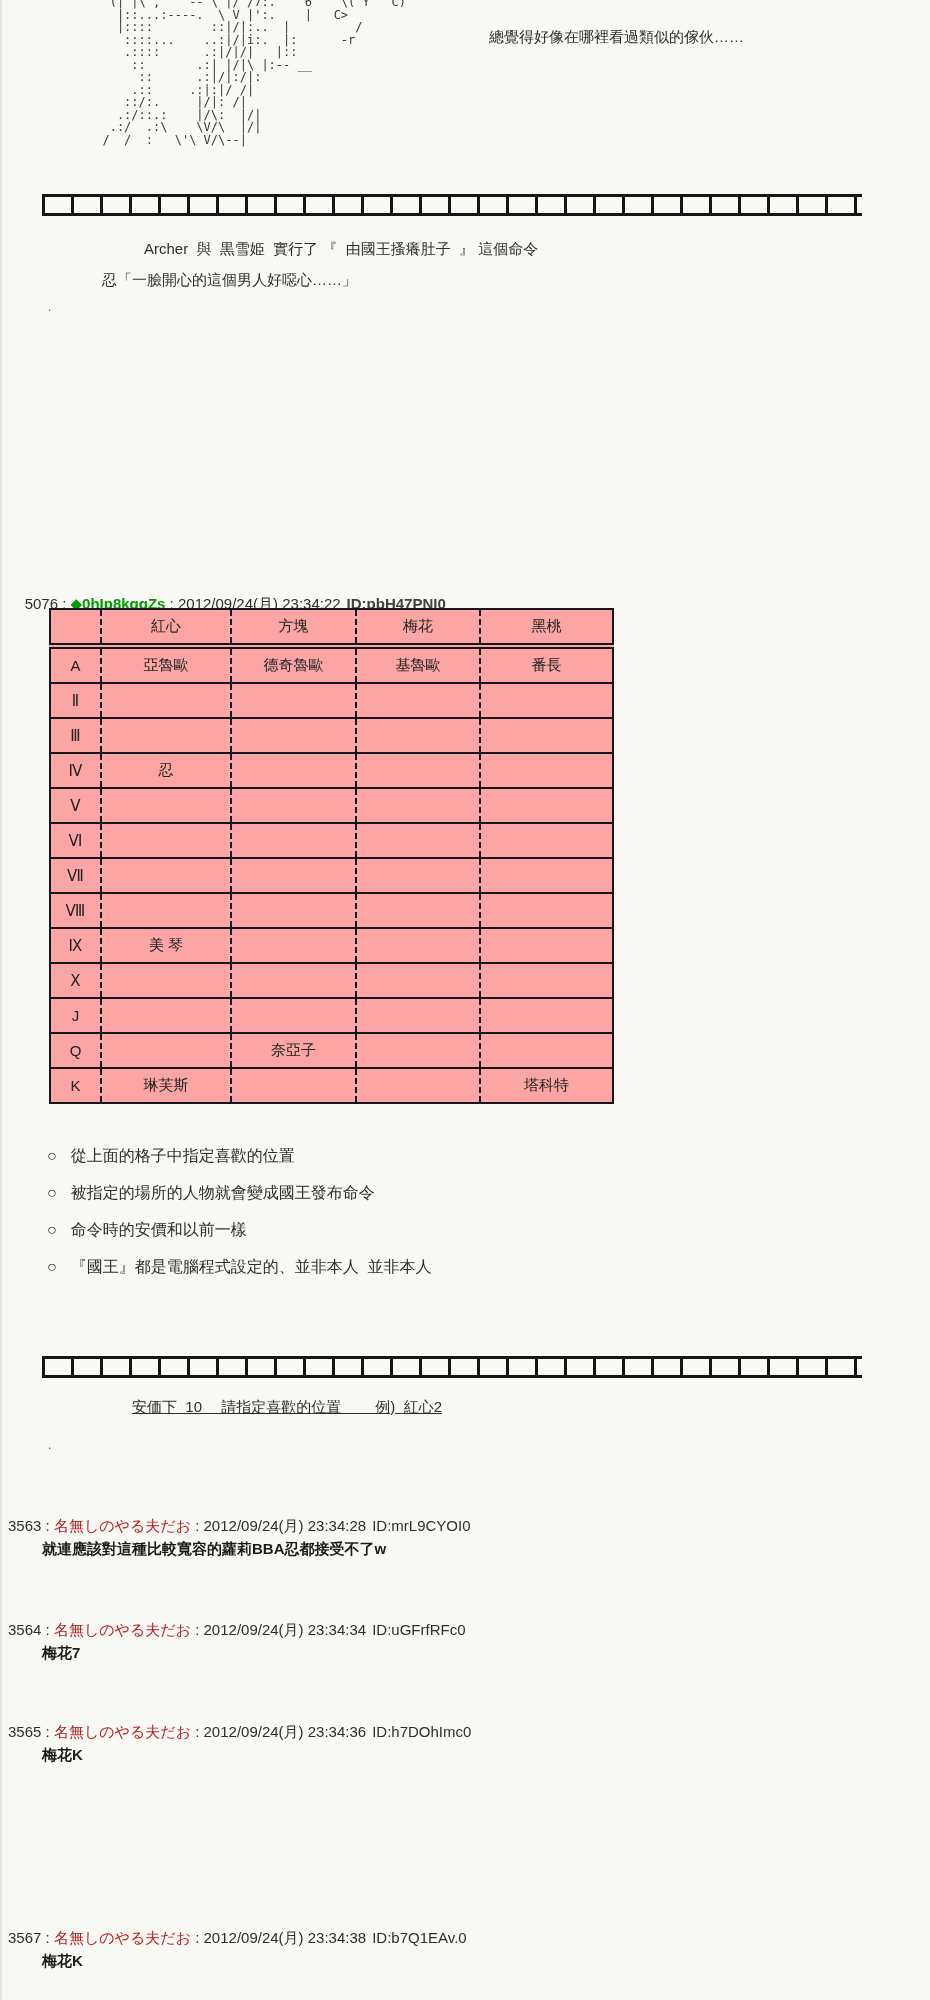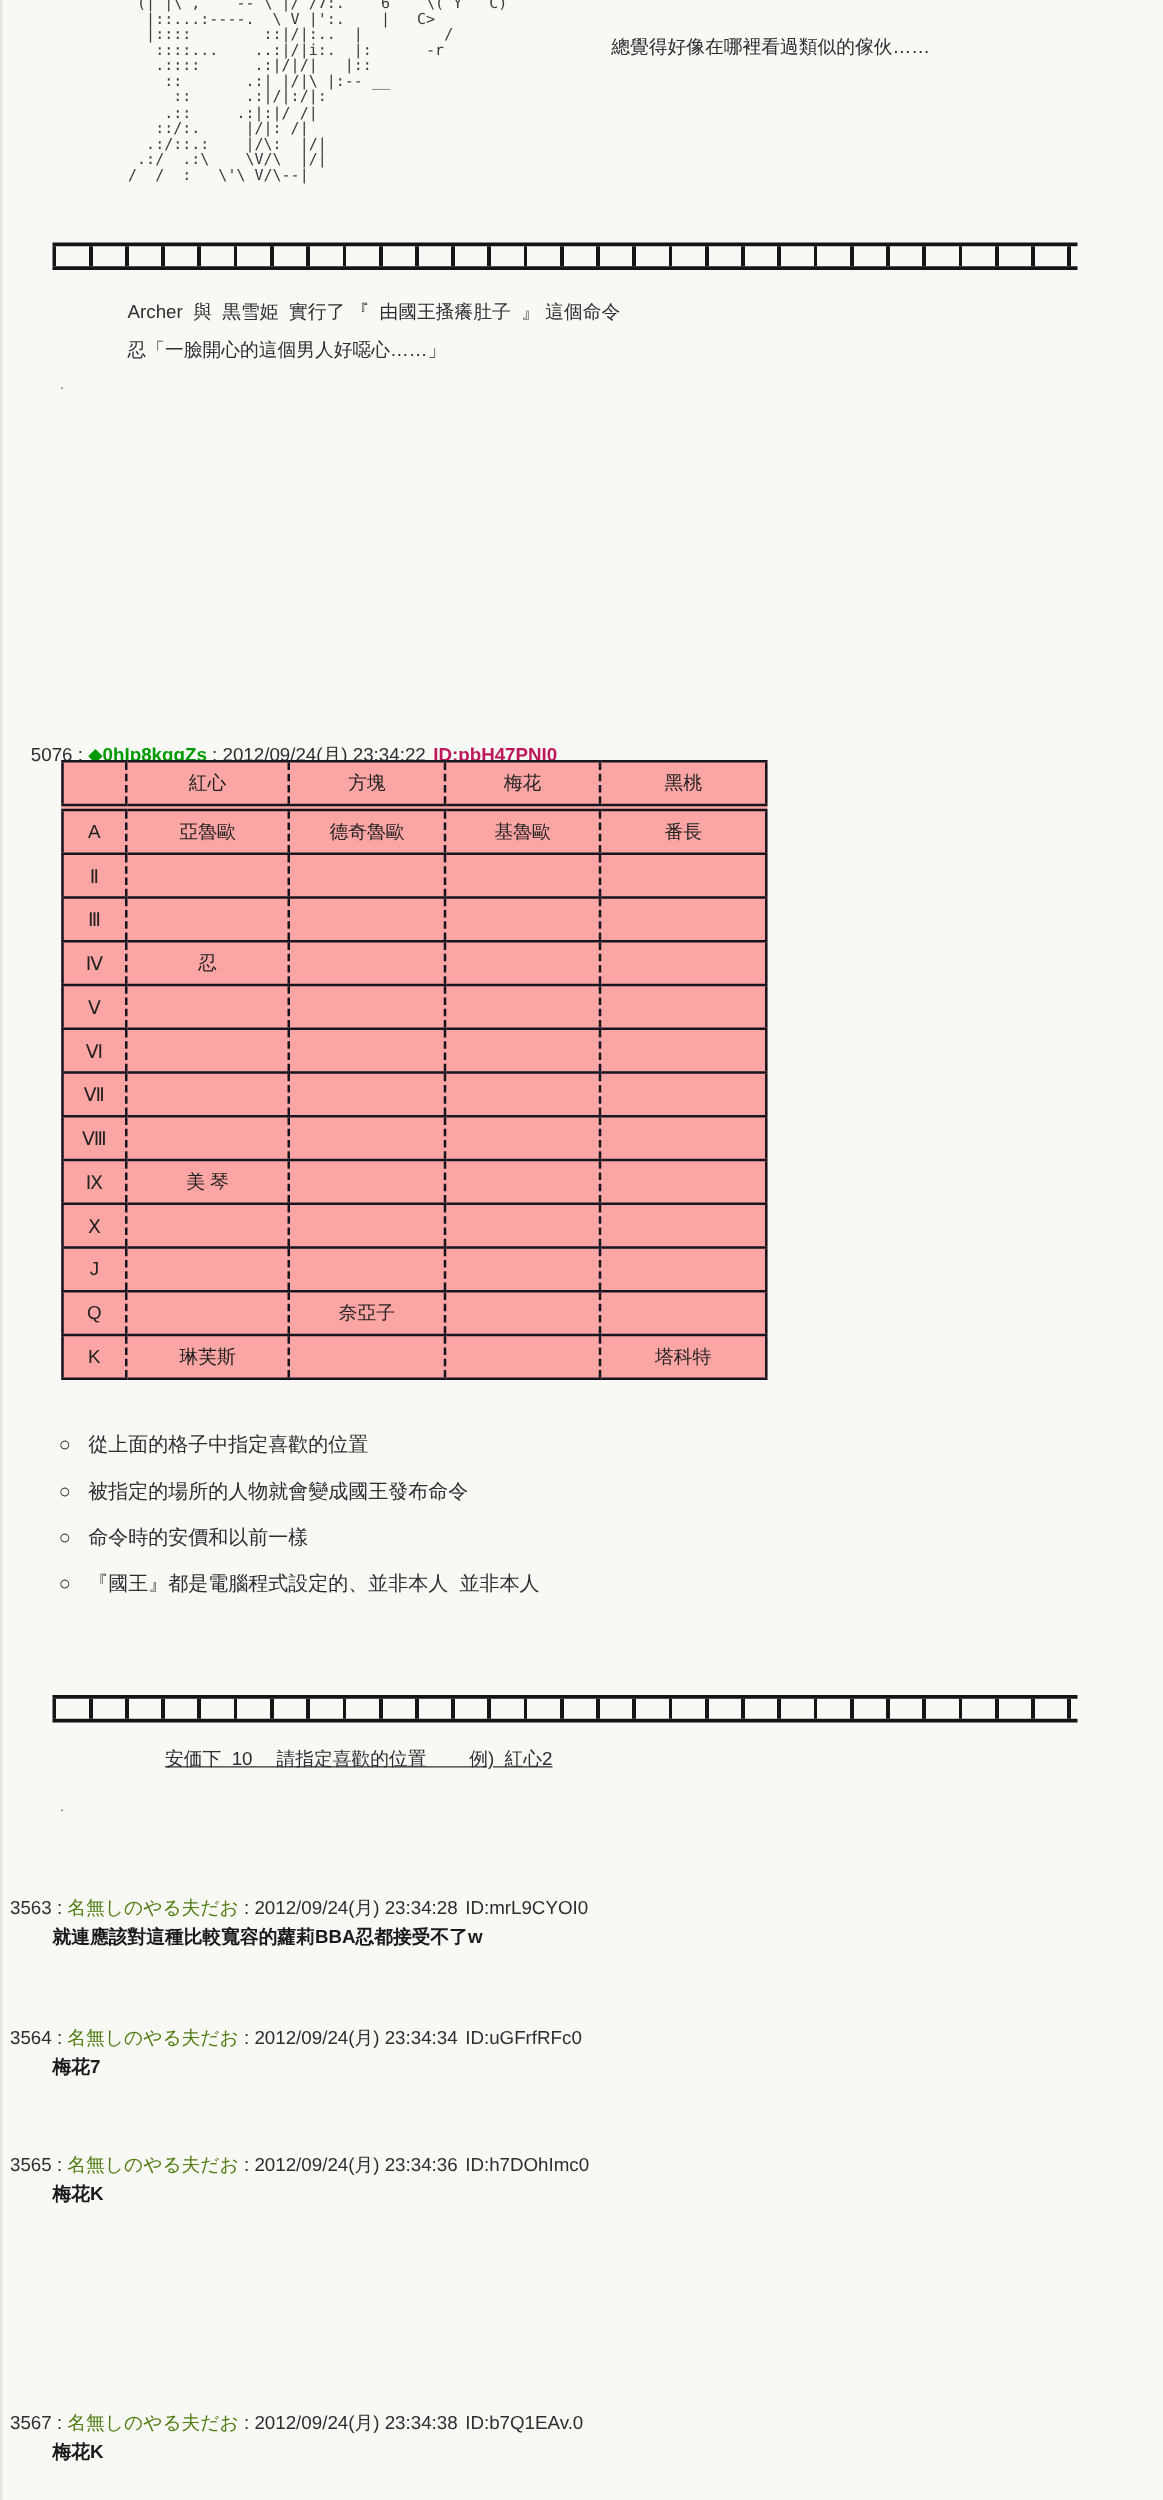--- a/index.html
+++ b/index.html
@@ -18,31 +18,31 @@
   }
   .dialogue { position:absolute; left:487px; top:28px; font-size:15px; white-space:pre; }
   .ladder {
     position:absolute; left:40px; width:820px; height:16px;
     border-top:3px solid #151515; border-bottom:3px solid #151515;
     background:repeating-linear-gradient(90deg,#151515 0 3px,transparent 3px 29px);
   }
   #ladder1 { top:194px; }
   #ladder2 { top:1356px; }
   .narr { position:absolute; left:100px; font-size:15px; white-space:pre; }
-  #narr1 { top:240px; }
+  #narr1 { top:240px;margin-left:42px; }
   #narr2 { top:271px; }
   .tinydot { position:absolute; font-size:12px; color:#666; }
   #dot1 { left:46px; top:300px; }
   #dot2 { left:46px; top:1438px; }
 
   .post-line { white-space:pre; font-size:15px; }
   .post-num  { color:#2e2e2e; }
   .trip      { color:#009900; font-weight:bold; }
-  .green-name{ color:#4d7c0f; }
-  .id-blue   { color:#be185d; font-weight:bold; margin-left:6px; }
+  .green-name{ color:#b91c1c; }
+  .id-blue   { color:#404040; font-weight:bold; margin-left:6px; }
   .id-plain  { color:#2e2e2e; margin-left:6px; }
   #mainpost-header { position:absolute; left:6px; top:578px; }
 
   table.king {
     position:absolute; left:47px; top:608px;
     border-collapse:collapse; table-layout:fixed;
     background:#fca5a5;
   }
   table.king td {
     height:33px; padding:0; text-align:center; vertical-align:middle;

